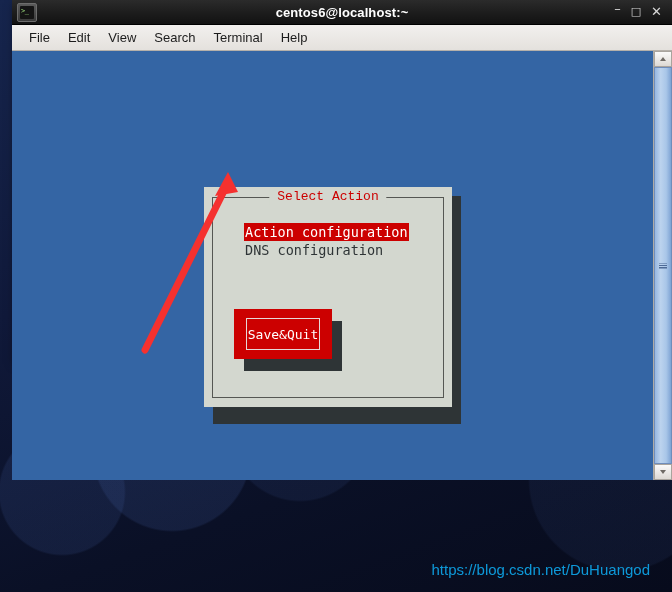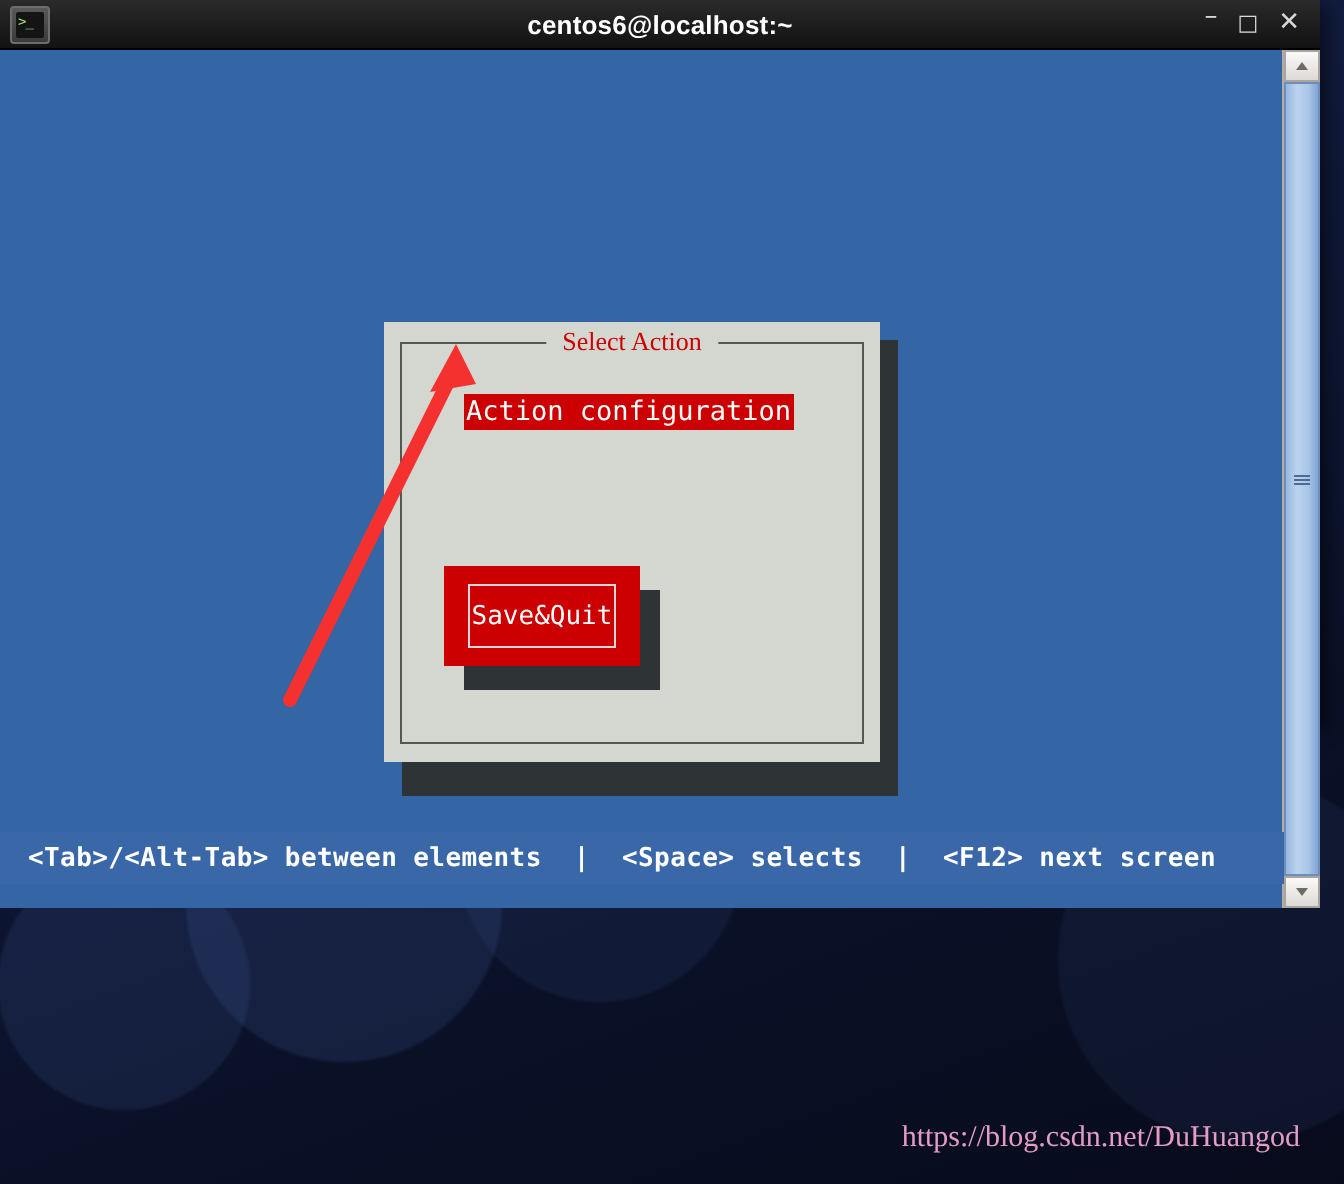--- a/index.html
+++ b/index.html
@@ -23,21 +23,21 @@
       radial-gradient(circle at 62px 492px, rgba(70,100,170,0.16) 0 62px, rgba(70,100,170,0) 64px),
       radial-gradient(circle at 172px 452px, rgba(70,100,170,0.18) 0 78px, rgba(70,100,170,0) 80px),
       radial-gradient(circle at 300px 430px, rgba(70,100,170,0.12) 0 70px, rgba(70,100,170,0) 72px),
       radial-gradient(circle at 620px 480px, rgba(70,100,170,0.10) 0 90px, rgba(70,100,170,0) 92px),
       linear-gradient(160deg, #16254d 0%, #10193a 38%, #0a1026 72%, #070b1c 100%);
   }
 
   
   #window {
     position: absolute;
-    left: 0; top: 0;
+    left: 12px; top: 0;
     width: 660px;
     height: 361px;
     background: #eab308;
     box-shadow: 3px 3px 9px rgba(0,0,0,0.55);
   }
 
   
   #titlebar {
     position: relative;
     height: 24px;
@@ -205,21 +205,21 @@
     box-sizing: border-box;
   }
   #dialog-title {
     position: absolute;
     left: 50%;
     top: 2px;
     transform: translateX(-50%);
     background: #d3d7cf;
     padding: 0 8px;
     color: #cc0000;
-    font-family: Liberation Serif, serif;
+    font-family: Liberation Mono, monospace;
     font-size: 13px;
     line-height: 16px;
     white-space: nowrap;
     z-index: 3;
   }
 
   #menu-list {
     position: absolute;
     left: 40px;
     top: 36px;
@@ -312,23 +312,23 @@
     height: 480px;
     pointer-events: none;
     z-index: 10;
   }
 
   
   #watermark {
     position: absolute;
     right: 22px;
     bottom: 14px;
-    color: #f9a8d4;
+    color: #0ea5e9;
     font-size: 15px;
-    font-family: Liberation Serif, serif;
+    font-family: Liberation Sans, sans-serif;
     opacity: 0.92;
     z-index: 5;
   }
 </style>
 </head>
 <body>
 
 <div id="desktop"></div>
 
 <div id="window">
@@ -336,46 +336,52 @@
   <div id="titlebar">
     <div id="title-icon"></div>
     <div id="title-text">centos6@localhost:~</div>
     <div id="window-controls">
       <span class="wctl minimize">–</span>
       <span class="wctl maximize">□</span>
       <span class="wctl close">✕</span>
     </div>
   </div>
 
+  <div id="menubar">
+    <div class="menu-item">File</div>
+    <div class="menu-item">Edit</div>
+    <div class="menu-item">View</div>
+    <div class="menu-item">Search</div>
+    <div class="menu-item">Terminal</div>
+    <div class="menu-item">Help</div>
+  </div>
 
   <div id="term-area">
     <div id="term-canvas"></div>
 
     <div id="dialog-shadow"></div>
     <div id="dialog">
       <div id="dialog-inner-border"></div>
       <div id="dialog-title">Select Action</div>
 
       <div id="menu-list">
         <div class="dlg-option selected">Action configuration</div>
+        <div class="dlg-option">DNS configuration</div>
       </div>
 
       <div id="buttons-row">
         <div class="dlg-button-wrap save">
           <div class="btn-shadow"></div>
           <div class="dlg-button save">
             <div class="dlg-button-inner">Save&amp;Quit</div>
           </div>
         </div>
       </div>
     </div>
 
-    <div id="statusbar">
-      <span id="statusbar-text">&lt;Tab&gt;/&lt;Alt-Tab&gt; between elements  |  &lt;Space&gt; selects  |  &lt;F12&gt; next screen</span>
-    </div>
 
     <div id="scrollbar">
       <div class="sb-btn up"></div>
       <div id="sb-thumb">
         <div id="sb-grip"></div>
       </div>
       <div class="sb-btn down"></div>
     </div>
   </div>
 </div>

